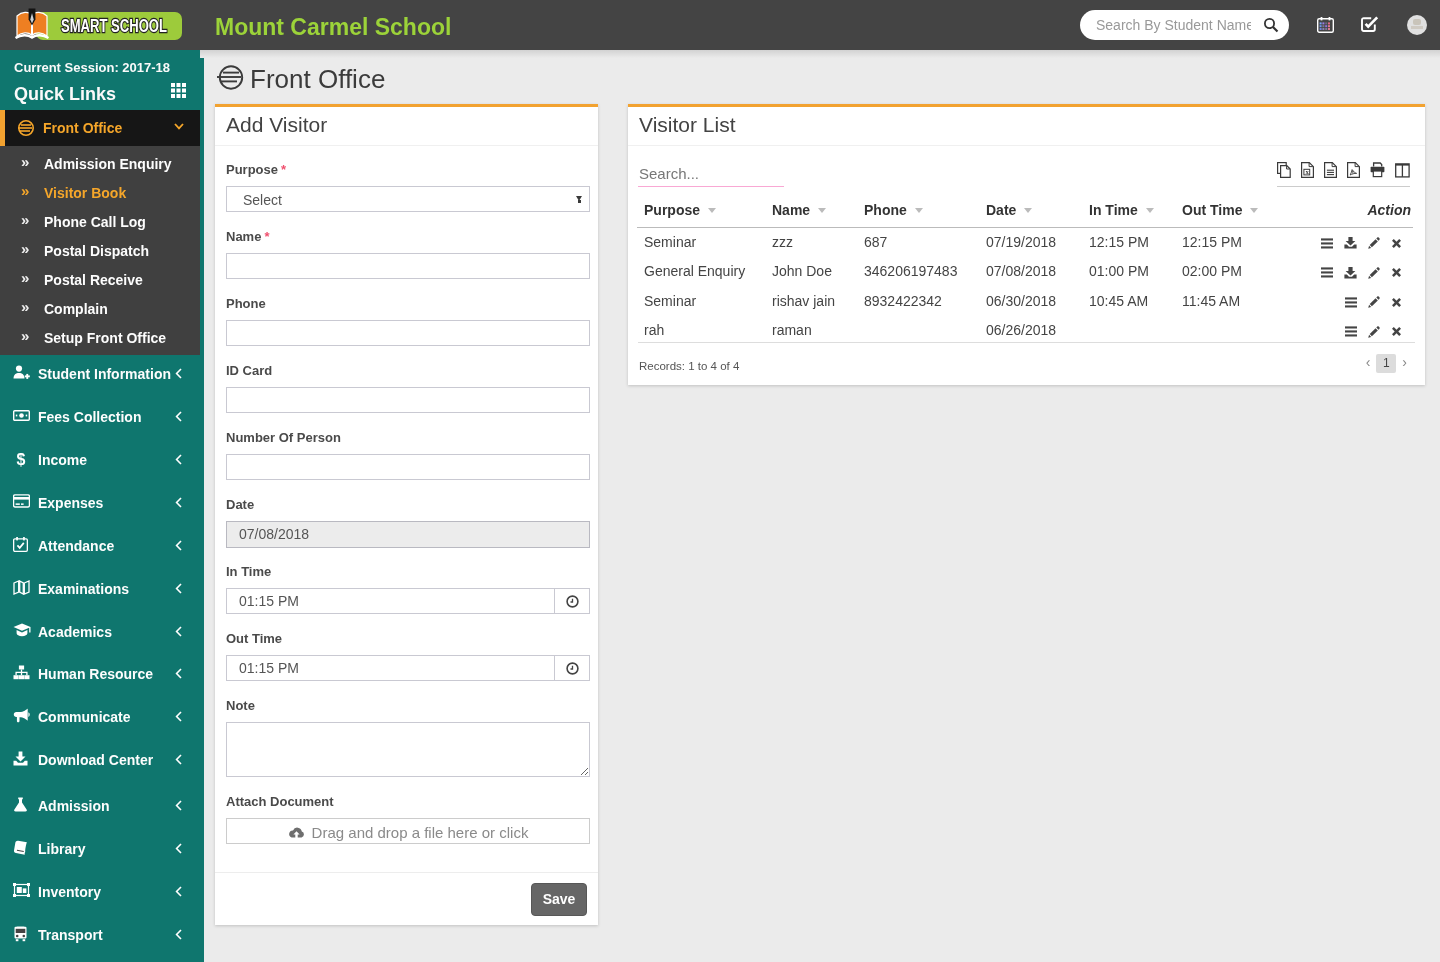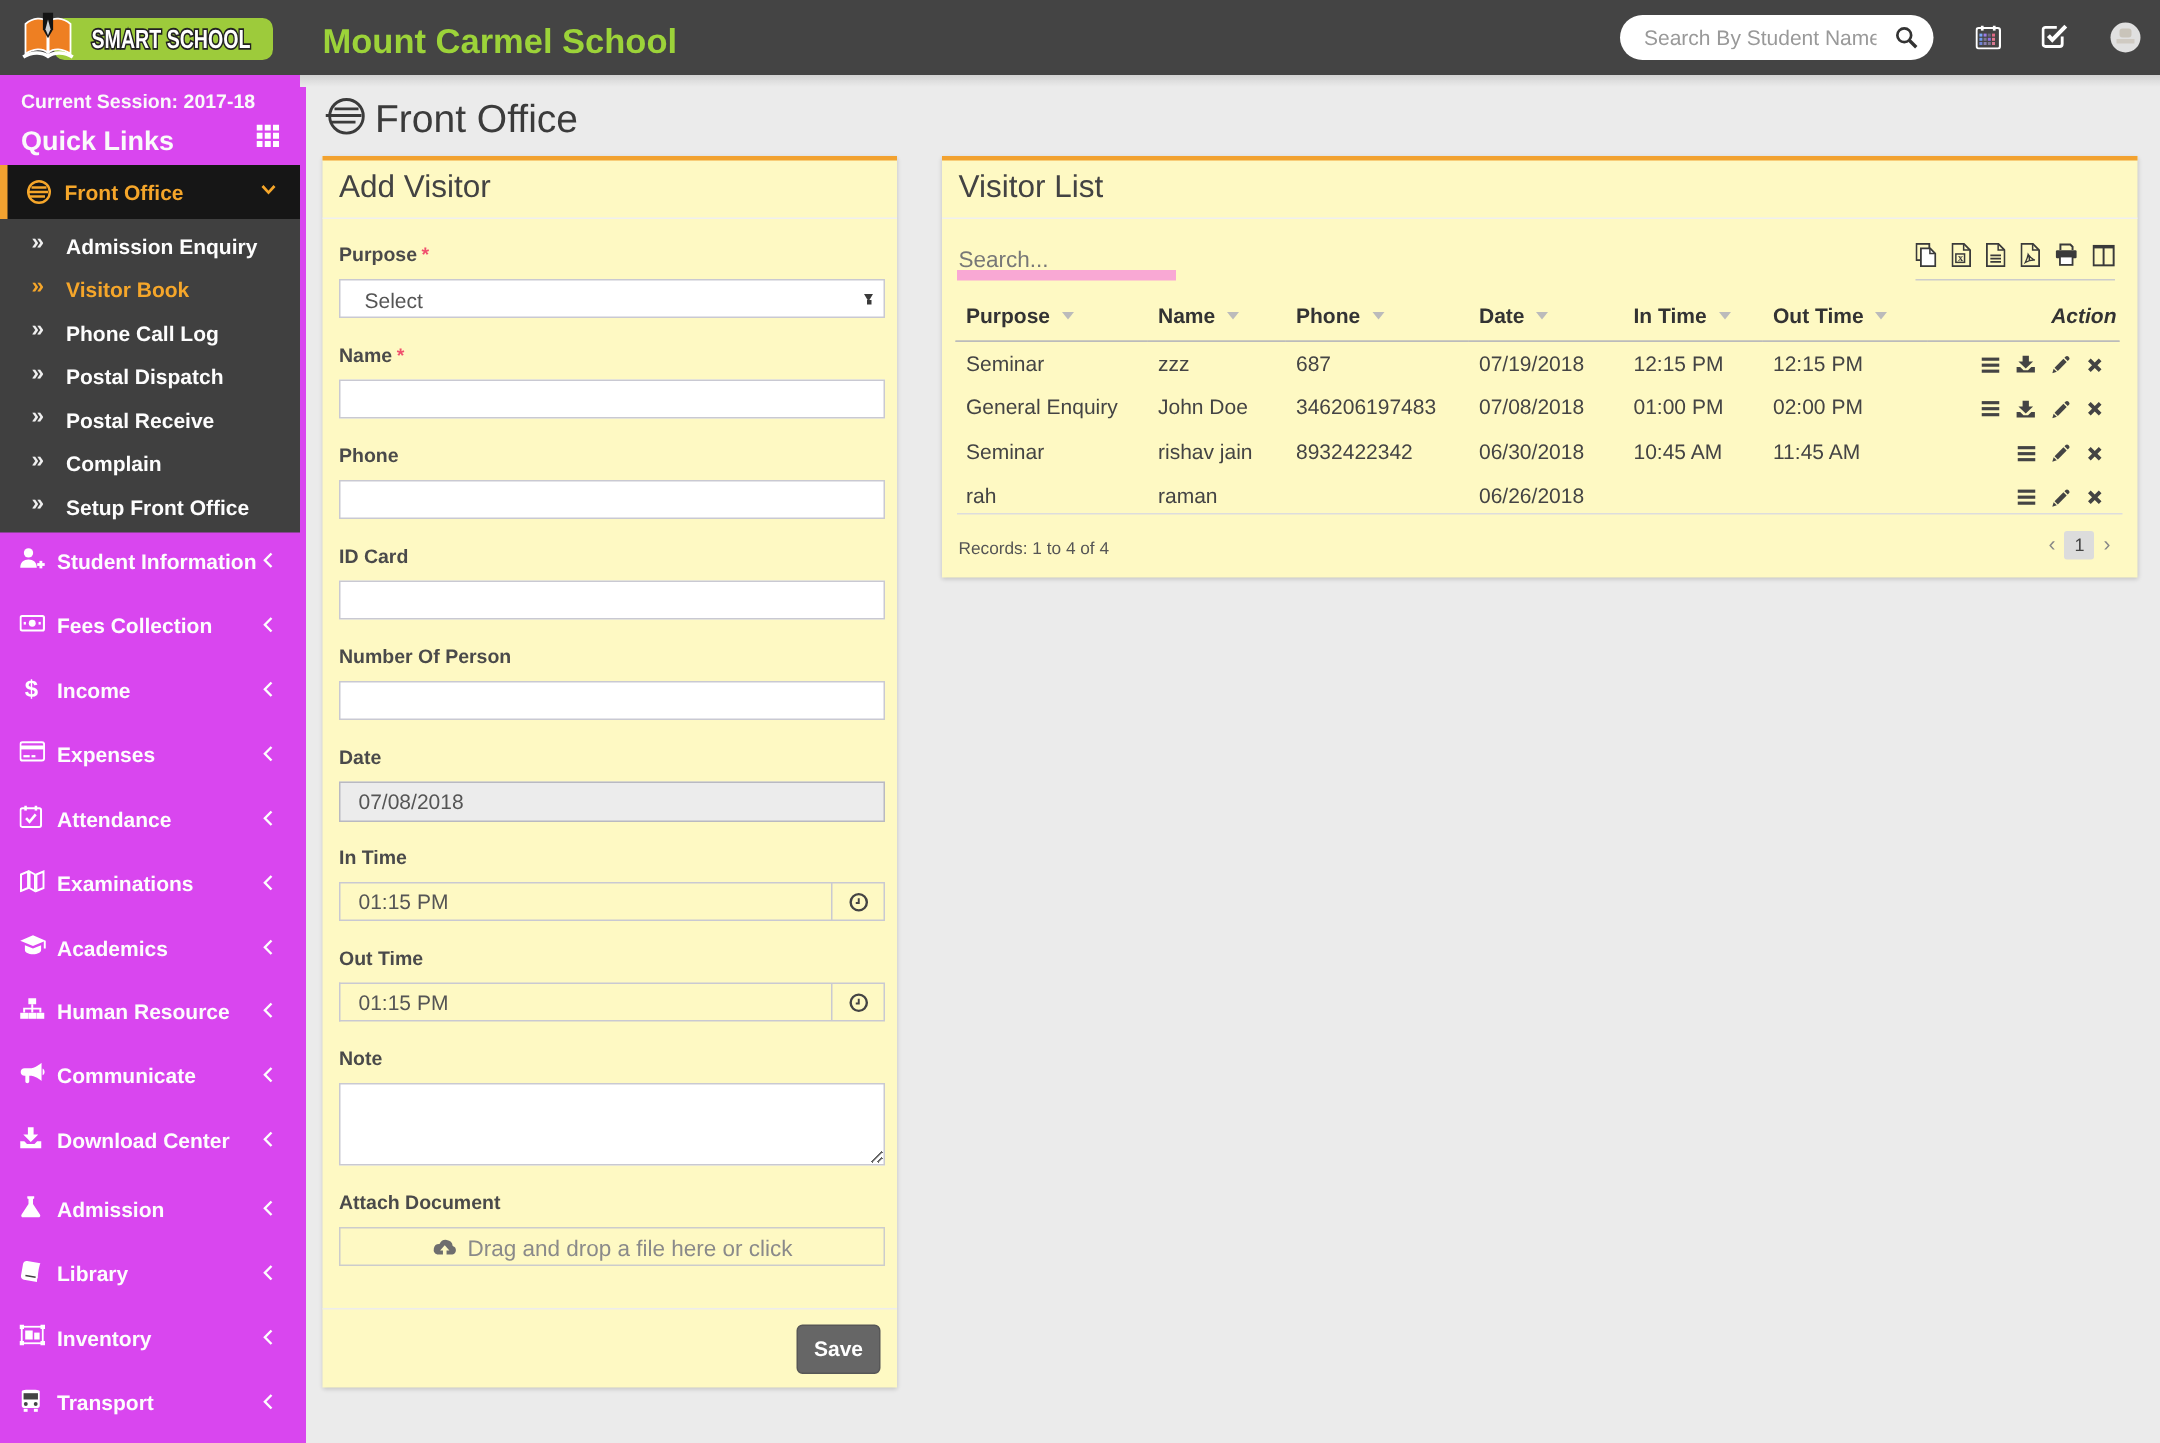--- a/index.html
+++ b/index.html
@@ -5,41 +5,41 @@
 * { margin:0; padding:0; box-sizing:border-box; }
 html,body { width:1440px; height:962px; overflow:hidden; background:#ebebeb;
   font-family:"Liberation Sans", sans-serif; }
 #topbar { position:absolute; left:0; top:0; width:1440px; height:50px; background:#444444; z-index:10; }
 .schoolname { position:absolute; left:215px; top:14px; font-size:23px; font-weight:bold; color:#9cd339; }
 .searchpill { position:absolute; left:1080px; top:10px; width:209px; height:30px; background:#fff;
   border-radius:15px; }
 .searchpill .ph { position:absolute; left:16px; top:7px; font-size:14px; color:#999; width:155px;
   overflow:hidden; white-space:nowrap; }
 .searchpill svg { position:absolute; right:10px; top:7px; }
-#sidebar { position:absolute; left:0; top:50px; width:204px; height:912px; background:#d946ef; }
+#sidebar { position:absolute; left:0; top:50px; width:204px; height:912px; background:#0f766e; }
 .sess { position:absolute; left:14px; top:10px; font-size:13px; font-weight:bold; color:#fafafa; }
 .quick { position:absolute; left:14px; top:34px; font-size:18px; font-weight:bold; color:#fafafa; }
 .gridicon { position:absolute; left:171px; top:33px; }
 .mactive { position:absolute; left:0; top:60px; width:200px; height:36px; background:#161616;
   border-left:5px solid #f2a230; }
 .mactive .mtxt { position:absolute; left:38px; top:10px; font-size:14px; font-weight:bold; color:#f5a62a; }
 .mactive .micon { position:absolute; left:12px; top:9px; }
 .mactive .chev { position:absolute; right:16px; top:13px; }
 #submenu { position:absolute; left:0; top:96px; width:200px; height:209px; background:#404040; }
 .subitem { position:absolute; left:0; width:200px; height:29px; }
 .subitem .dbl { position:absolute; left:21px; top:3px; font-size:15px; font-weight:bold; color:#efefef; }
 .subitem .stxt { position:absolute; left:44px; top:6px; font-size:14px; font-weight:bold; color:#fdfdfd; }
 .subitem.on .dbl, .subitem.on .stxt { color:#f5a62a; }
 .mitem { position:absolute; left:0; width:200px; height:43px; }
 .mitem .micon { position:absolute; left:13px; top:13px; }
 .mitem .mtxt { position:absolute; left:38px; top:14px; font-size:14px; font-weight:bold; color:#fdfdfd; }
 .mitem .chevl { position:absolute; right:18px; top:16px; }
 #ptitle { position:absolute; left:217px; top:64px; }
 #ptitle .ptxt { position:absolute; left:33px; top:0px; font-size:26px; color:#3b3b3b; white-space:nowrap; }
-.card { position:absolute; background:#fef9c3; border-top:3px solid #f2a230;
+.card { position:absolute; background:#ffffff; border-top:3px solid #f2a230;
   box-shadow:0 1px 3px rgba(0,0,0,.18); }
 #addcard { left:215px; top:104px; width:383px; height:821px; }
 #listcard { left:628px; top:104px; width:797px; height:281px; }
 .cardhead { height:39px; border-bottom:1px solid #f0f0f0; position:relative; }
 .cardhead .ct { position:absolute; left:11px; top:6px; font-size:21px; color:#434343; }
 .formbody { padding:15px 8px 0 11px; }
 .fg { margin-bottom:16px; }
 .fg label { display:block; font-size:13px; font-weight:bold; color:#4a4a4a; line-height:17px;
   margin-bottom:8px; }
 .req { color:#f0506e; font-weight:bold; margin-left:3px; }
@@ -58,21 +58,21 @@
 .tgroup .taddon { width:36px; height:26px; border:1px solid #c9c9d2; position:relative; }
 .tgroup .taddon svg { position:absolute; left:11px; top:6px; }
 textarea.noteta { display:block; width:100%; height:55px; border:1px solid #c9c9d2; resize:both; }
 .dropbox { position:relative; width:100%; height:26px; border:1px solid #ccc; }
 .dropbox .dtext { position:absolute; left:0; right:0; top:5px; text-align:center; font-size:15px; color:#8a8a8a; }
 .formhr { border:none; border-top:1px solid #ededed; margin:0; }
 .savebtn { position:absolute; right:11px; top:776px; width:56px; height:33px; background:#666;
   border:1px solid #575757; border-radius:4px; color:#fff; font-size:14px; font-weight:bold;
   text-align:center; line-height:31px; }
 
-.search2 { position:absolute; left:10px; top:50px; width:146px; height:30px; border-bottom:7px solid #f9a8d4;text-align:right; }
+.search2 { position:absolute; left:10px; top:50px; width:146px; height:30px; border-bottom:1px solid #f9a8d4;text-align:right; }
 .search2 .sph { position:absolute; left:1px; top:8px; font-size:15px; color:#777; }
 .toolbar { position:absolute; right:15px; top:50px; height:30px; border-bottom:1px solid #ccc; font-size:0; }
 .toolbar svg { margin-left:10px; vertical-align:middle; margin-top:5px; }
 table.vtab { position:absolute; left:9px; top:81px; width:776px; border-collapse:collapse; table-layout:fixed; }
 table.vtab th { text-align:left; font-size:14px; color:#333; padding:14px 0 9px 7px; white-space:nowrap; }
 table.vtab td { font-size:14px; color:#444; padding:0 0 0 7px; height:29.4px; line-height:29.4px; white-space:nowrap; }
 table.vtab thead tr { border-bottom:1px solid #bbb; }
 
 table.vtab th.acth { text-align:right; padding-right:2px !important;font-style:italic; }
 table.vtab td.actc { text-align:right; padding-right:11px !important; }

